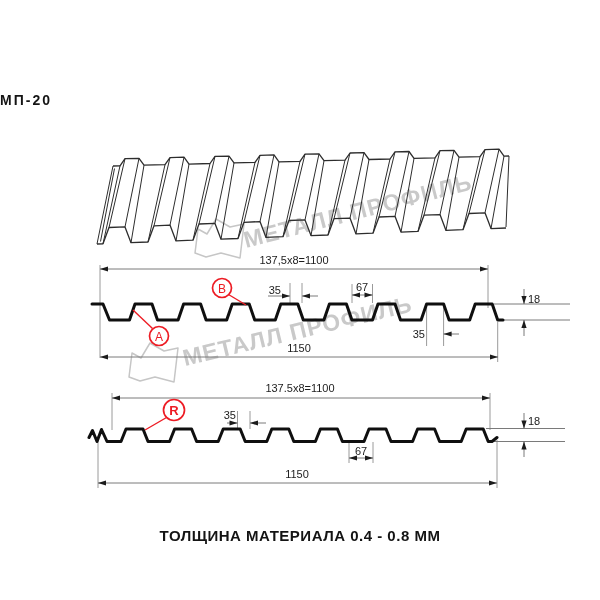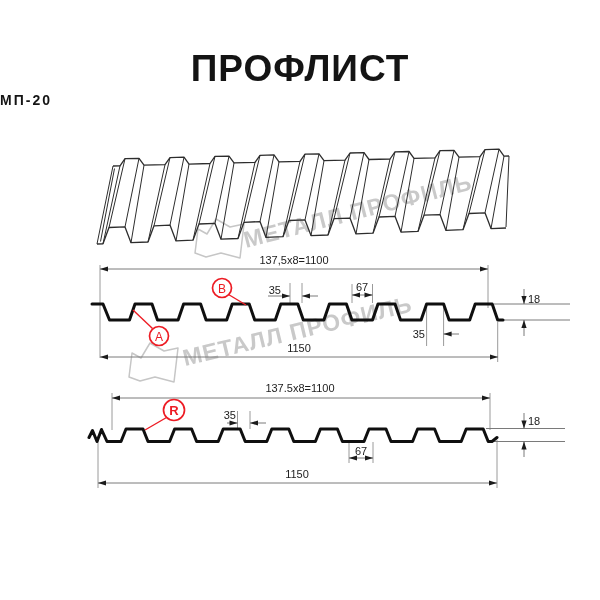--- a/index.html
+++ b/index.html
@@ -27,21 +27,20 @@
   text.rb{font-size:13px;font-weight:700;}
   text.wmt{fill:var(--wm);font-size:23px;font-weight:700;letter-spacing:1px;
            font-family:"Liberation Sans",sans-serif;}
   .wmlogo{fill:none;stroke:#c6c6c6;stroke-width:1.5;stroke-linejoin:round;}
 </style>
 </head>
 <body>
 
 <div class="page">
 
-  <div class="title">ПРОФЛИСТ</div>
   <div class="subtitle">МП-20</div>
 
   <svg class="draw" width="600" height="600" viewBox="0 0 600 600">
 
     <g transform="translate(194,218)">
       <polygon class="wmlogo" points="1,35 4,11 13,16 22,1 36,9 50,6 46,40 27,35 12,39"></polygon>
       <text class="wmt" transform="translate(52,30) rotate(-14.5)">МЕТАЛЛ ПРОФИЛЬ</text>
     </g>
 
     <g transform="translate(128,342)">
@@ -179,13 +178,14 @@
       <text class="dt" x="528" y="425">18</text>
       <text class="dt mid" x="361" y="455">67</text>
       <text class="dt mid" x="297" y="478">1150</text>
 
       <line class="redl" x1="166.5" y1="417.5" x2="145" y2="430"></line>
       <circle class="redc" cx="174" cy="410" r="10.5"></circle>
       <text class="redt rb" x="174" y="414.5">R</text>
     </g>
   </svg>
 
+  <div class="footer">ТОЛЩИНА МАТЕРИАЛА 0.4 - 0.8 ММ</div>
 </div>
 
 </body></html>

